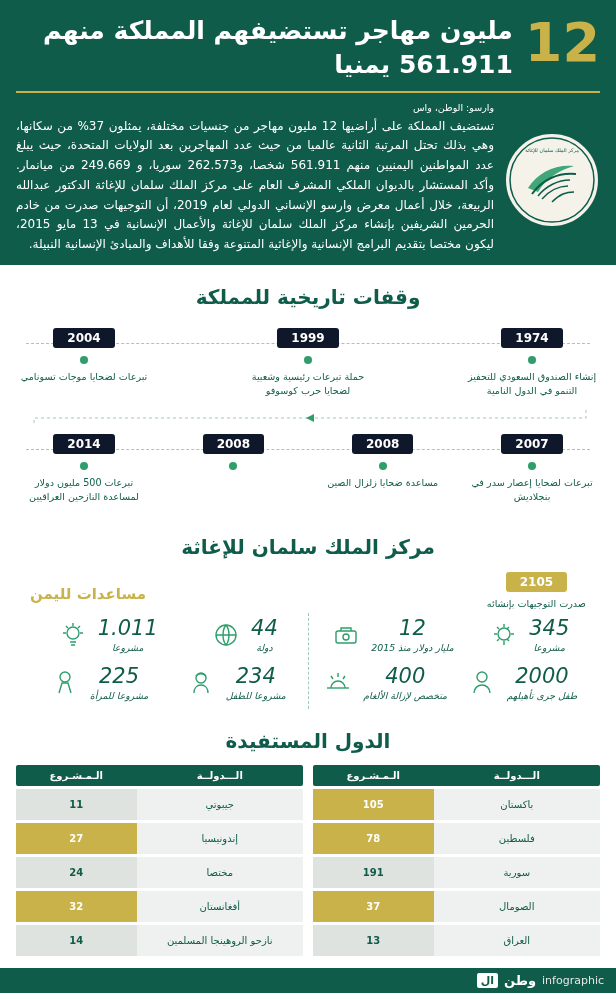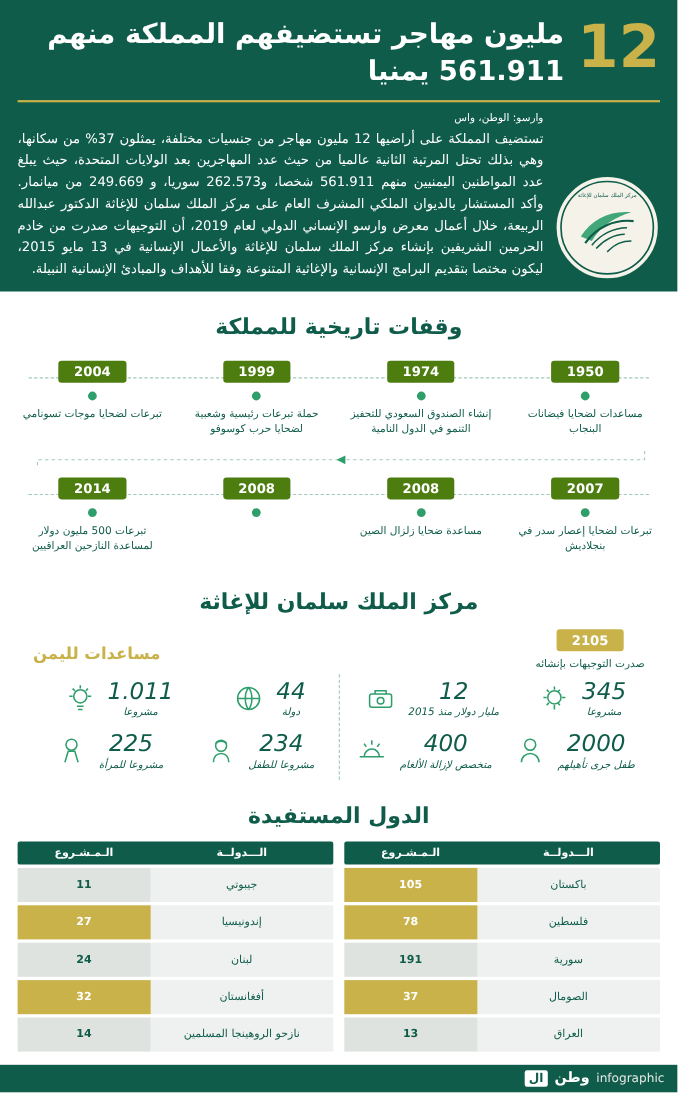--- a/index.html
+++ b/index.html
@@ -43,21 +43,21 @@
   .hdr-rule {
     height: 2px;
     background: #c9b24a;
     margin: 9px 0 9px 0;
     width: 100%;
   }
   .hdr-body {
     display: flex;
     flex-direction: row;
     gap: 10px;
-    align-items: flex-end;
+    align-items: center;
   }
   .seal {
     flex: 0 0 auto;
     width: 96px;
     height: 96px;
     position: relative;
     margin-top: 4px;
   }
   .seal-circle {
     width: 96px; height: 96px; border-radius: 50%;
@@ -108,21 +108,21 @@
     z-index: 0;
   }
   .tl-item {
     width: 132px;
     text-align: center;
     position: relative;
     z-index: 1;
   }
   .tl-year {
     display: inline-block;
-    background: #4d7c0f;
+    background: #0f172a;
     color: #ffffff;
     font-size: 12px;
     font-weight: bold;
     padding: 3px 14px;
     border-radius: 3px;
     margin-bottom: 6px;
   }
   .tl-dot {
     width: 8px; height: 8px; border-radius: 50%;
     background: #2e9e6b;
@@ -301,25 +301,20 @@
     </div>
   </div>
 </div>
 
 <div class="sec-title">وقفات تاريخية للمملكة</div>
 <div class="timeline">
 
   <div class="tl-row">
     <div class="tl-line"></div>
     <div class="tl-item">
-      <div class="tl-year">1950</div>
-      <div class="tl-dot"></div>
-      <div class="tl-desc">مساعدات لضحايا فيضانات البنجاب</div>
-    </div>
-    <div class="tl-item">
       <div class="tl-year">1974</div>
       <div class="tl-dot"></div>
       <div class="tl-desc">إنشاء الصندوق السعودي للتحفيز التنمو في الدول النامية</div>
     </div>
     <div class="tl-item">
       <div class="tl-year">1999</div>
       <div class="tl-dot"></div>
       <div class="tl-desc">حملة تبرعات رئيسية وشعبية لضحايا حرب كوسوفو</div>
     </div>
     <div class="tl-item">
@@ -529,21 +524,21 @@
     </div>
     <div class="tbl-row alt">
       <div class="c-country">جيبوتي</div>
       <div class="c-proj">11</div>
     </div>
     <div class="tbl-row">
       <div class="c-country">إندونيسيا</div>
       <div class="c-proj">27</div>
     </div>
     <div class="tbl-row alt">
-      <div class="c-country">لبنان</div>
+      <div class="c-country">مختصا</div>
       <div class="c-proj">24</div>
     </div>
     <div class="tbl-row">
       <div class="c-country">أفغانستان</div>
       <div class="c-proj">32</div>
     </div>
     <div class="tbl-row alt">
       <div class="c-country">نازحو الروهينجا المسلمين</div>
       <div class="c-proj">14</div>
     </div>

